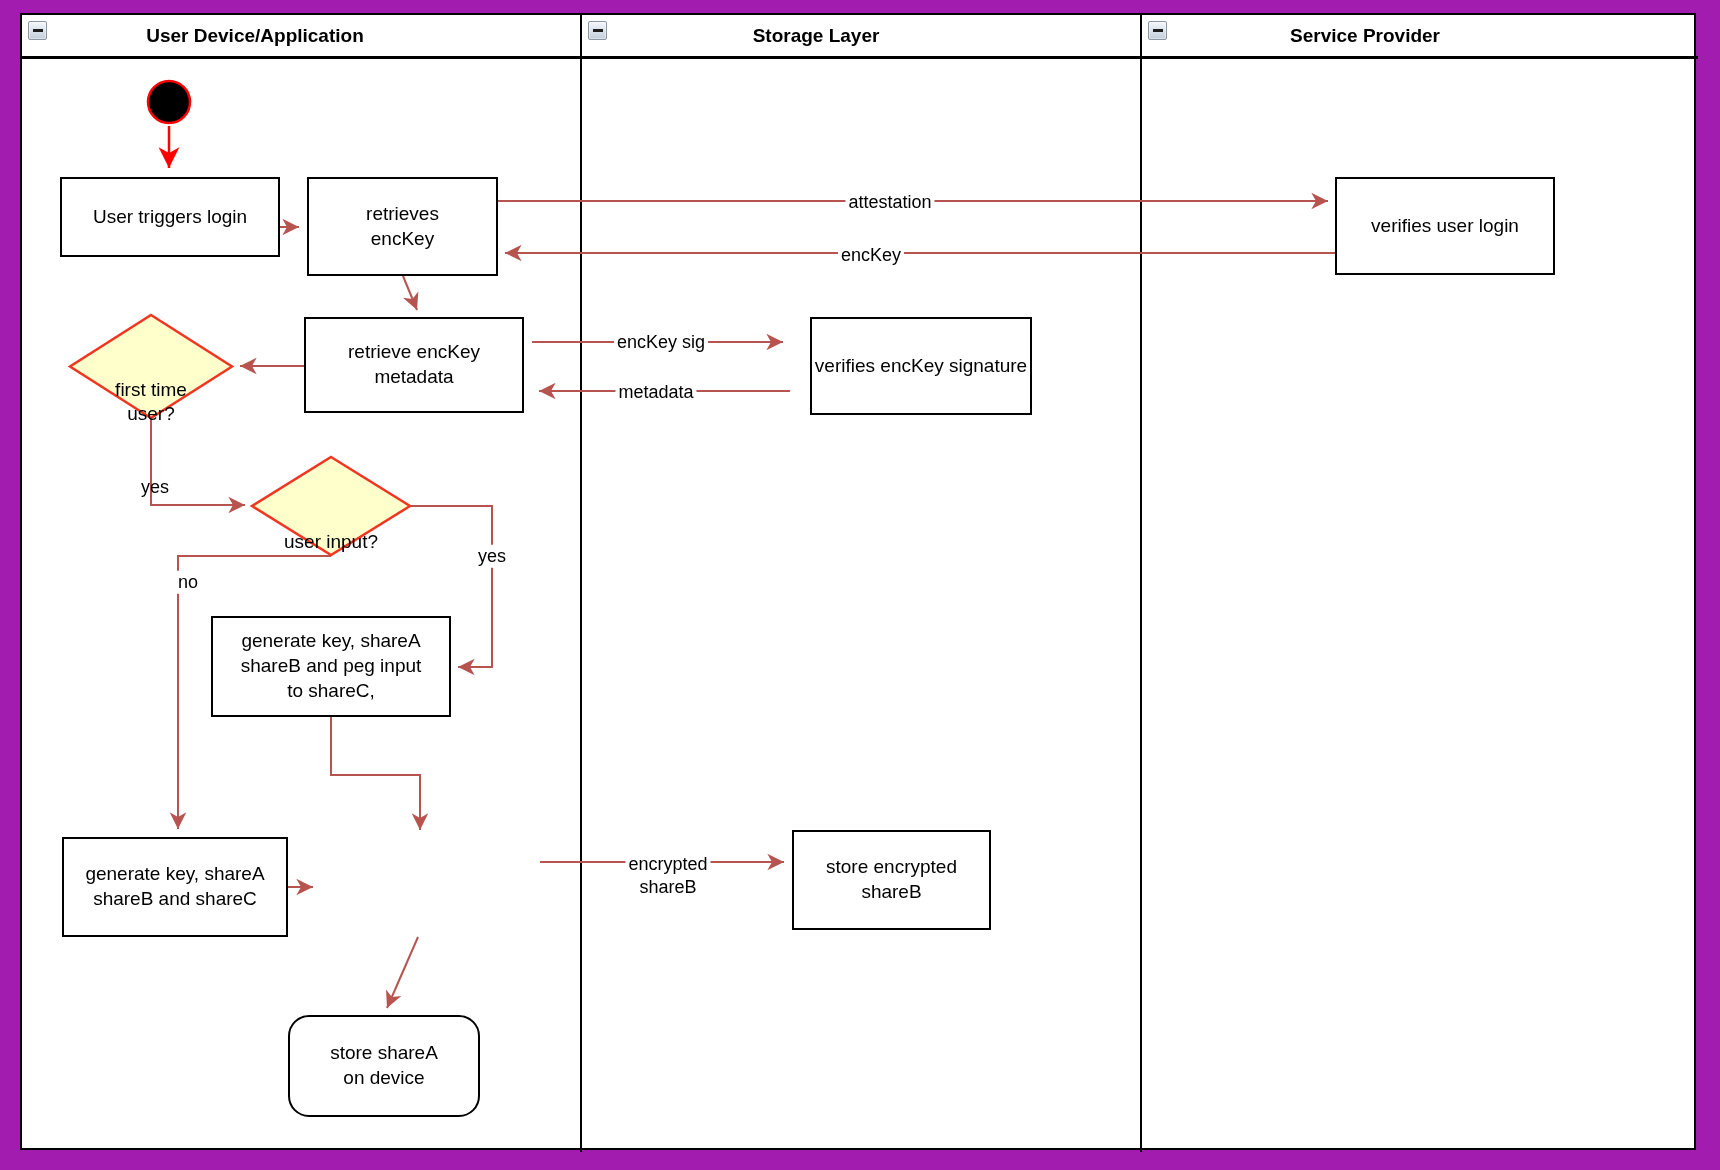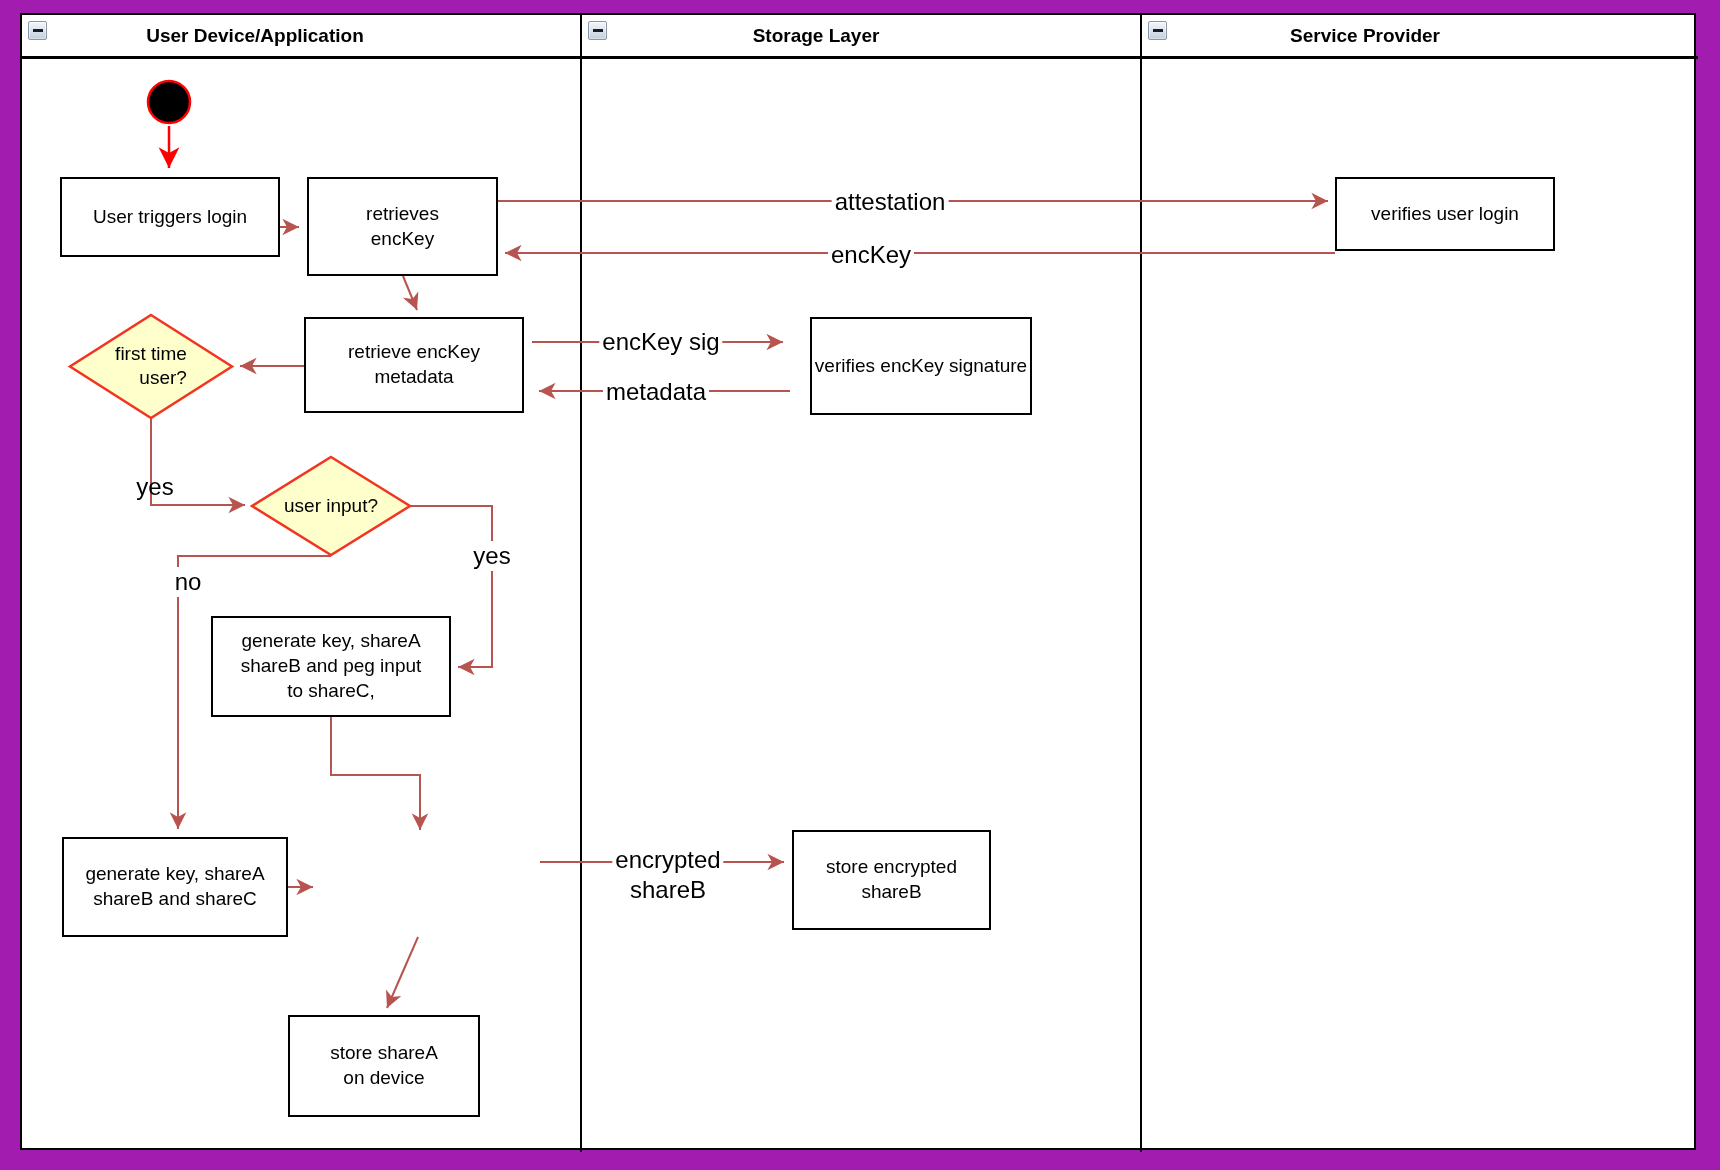--- a/index.html
+++ b/index.html
@@ -16,23 +16,23 @@
   .minus-bar{width:10px;height:3px;background:#1d1d1d;}
   
   svg.overlay{position:absolute;left:0;top:0;}
   .edge{fill:none;stroke-width:2px;}
   .edge-start{fill:none;stroke-width:2.5px;}
   
   .node{position:absolute;display:flex;align-items:center;justify-content:center;text-align:center;
         background:#fff;border:2.5px solid #000;box-sizing:border-box;font-size:19px;line-height:1.3;
         white-space:pre-line;}
   .node.nowrap{white-space:nowrap;margin-left:20px;}
-  .diamond-label{position:absolute;transform:translate(-50%,-50%);text-align:right;font-size:19px;
-        line-height:1.25;white-space:pre-line;}
-  .edge-label{position:absolute;transform:translate(-50%,-50%);font-size:24px;line-height:1.25;
+  .diamond-label{position:absolute;transform:translate(-50%,-50%);text-align:center;font-size:19px;
+        line-height:1.25;white-space:pre-line;margin-top:36px;}
+  .edge-label{position:absolute;transform:translate(-50%,-50%);font-size:18px;line-height:1.25;
         background:#fff;padding:0 3px;text-align:center;white-space:pre-line;}
   .edge-label.nobg{background:transparent;}
 </style>
 </head>
 <body>
 
 <div id="canvas">
 
   <div class="pool"></div>
   <div class="hline"></div>
@@ -89,26 +89,26 @@
   <div class="node" style="left:60px;top:177px;width:220px;height:80px;">User triggers login</div>
   <div class="node" style="left:307px;top:177px;width:191px;height:99px;">retrieves
 encKey</div>
   <div class="node" style="left:304px;top:317px;width:220px;height:96px;">retrieve encKey
 metadata</div>
   <div class="node" style="left:211px;top:616px;width:240px;height:101px;">generate key, shareA
 shareB and peg input
 to shareC,</div>
   <div class="node" style="left:62px;top:837px;width:226px;height:100px;">generate key, shareA
 shareB and shareC</div>
-  <div class="node" style="left:288px;top:1015px;width:192px;height:102px;">store shareA
+  <div class="node" style="left:288px;top:1015px;width:192px;height:102px;border-radius:21px;">store shareA
 on device</div>
   <div class="node nowrap" style="left:790px;top:317px;width:222px;height:98px;">verifies encKey signature</div>
   <div class="node" style="left:792px;top:830px;width:199px;height:100px;">store encrypted
 shareB</div>
-  <div class="node" style="left:1335px;top:177px;width:220px;height:74px;">verifies user login</div>
+  <div class="node" style="left:1335px;top:177px;width:220px;height:98px;">verifies user login</div>
 
   <div class="diamond-label" style="left:151px;top:366px;">first time
 user?</div>
   <div class="diamond-label" style="left:331px;top:506px;">user input?</div>
 
   <div class="edge-label" style="left:890px;top:202px;">attestation</div>
   <div class="edge-label" style="left:871px;top:255px;">encKey</div>
   <div class="edge-label" style="left:661px;top:342px;">encKey sig</div>
   <div class="edge-label" style="left:656px;top:392px;">metadata</div>
   <div class="edge-label nobg" style="left:155px;top:487px;">yes</div>

